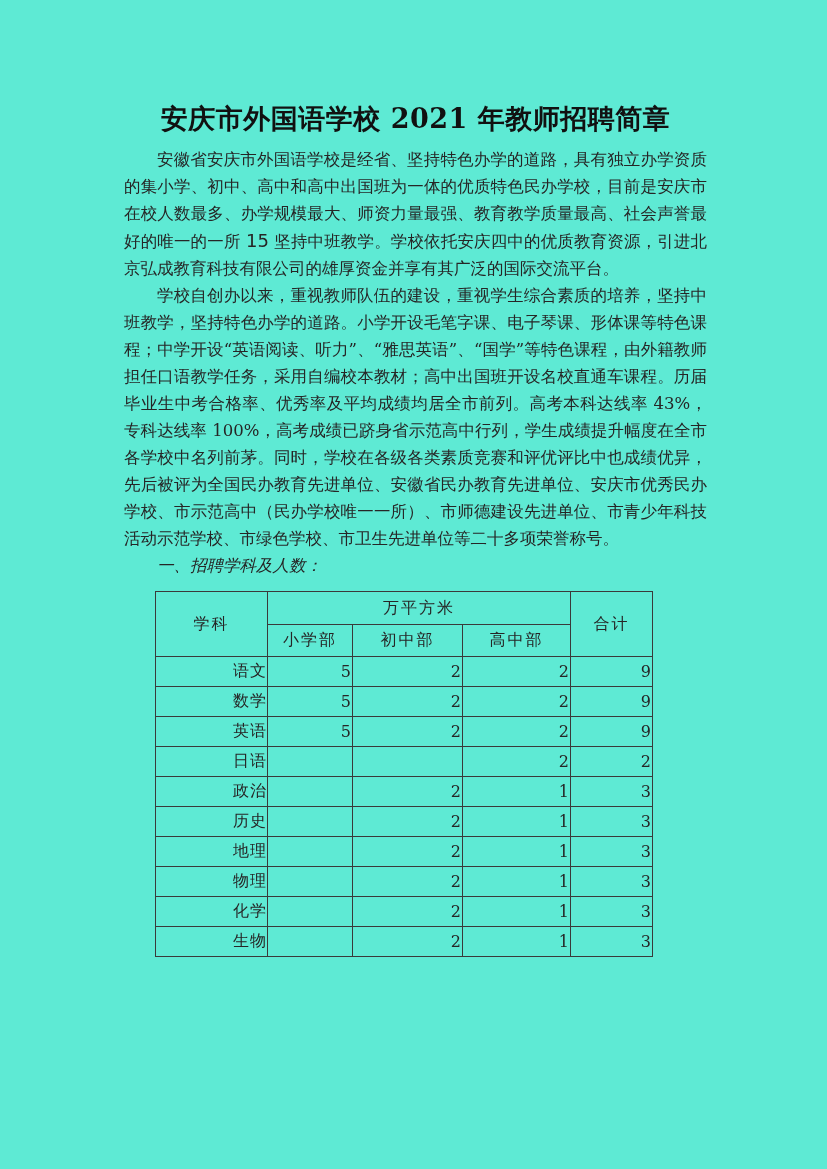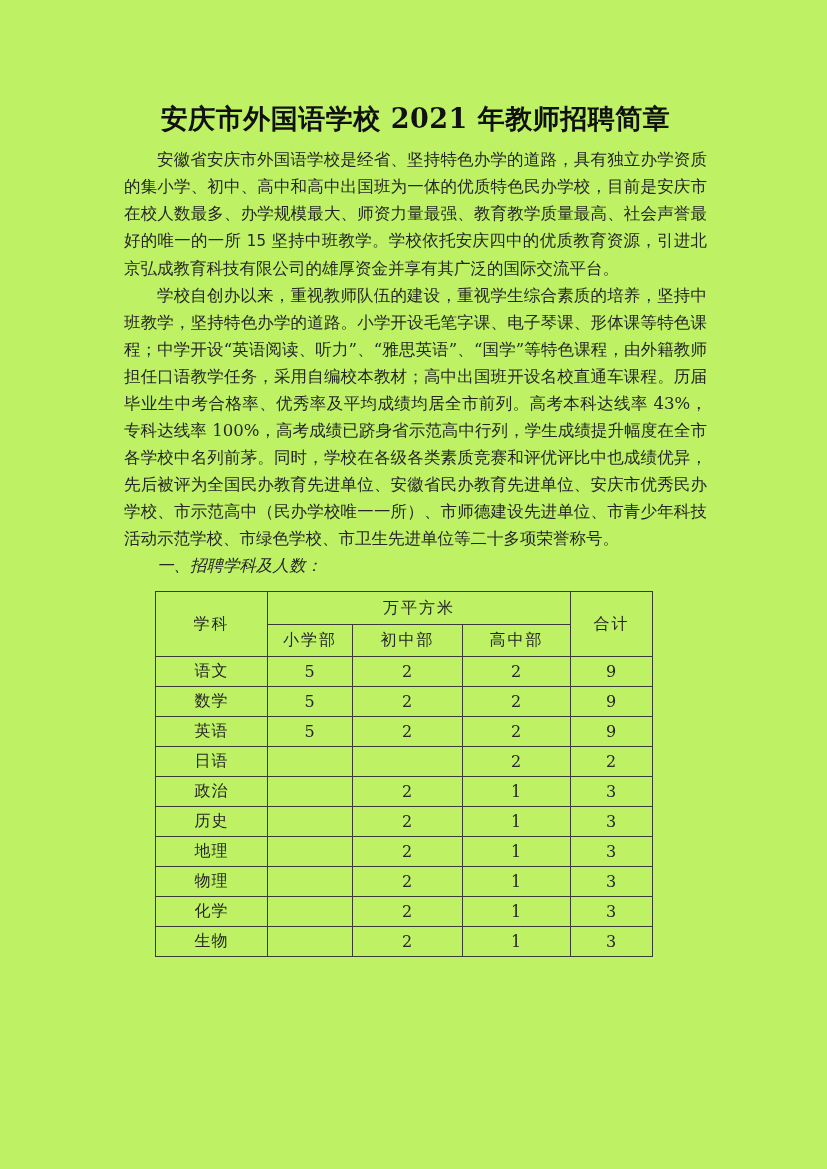--- a/index.html
+++ b/index.html
@@ -4,21 +4,21 @@
 <style>
   html, body {
     margin: 0;
     padding: 0;
     background: #ffffff;
   }
   .page {
     position: relative;
     width: 827px;
     height: 1169px;
-    background: #bef264;
+    background: #5eead4;
     overflow: hidden;
     font-family: "DejaVu Serif", "Liberation Serif", serif;
     color: #222222;
     box-sizing: border-box;
     padding: 100px 120px 0 124px;
   }
   .doc-title {
     margin: 0 0 8px 0;
     text-align: center;
     font-size: 27px;
@@ -30,21 +30,21 @@
   .body-text p {
     margin: 0;
     font-size: 16.5px;
     line-height: 27px;
     text-align: justify;
     text-indent: 2em;
     color: #262626;
   }
   .num-sans {
     font-family: "DejaVu Sans", "Liberation Sans", sans-serif;
-    font-size: 15px;
+    font-size: 18px;
   }
   .section-heading {
     margin: 0;
     font-size: 16.5px;
     line-height: 27px;
     text-indent: 0;
     color: #262626;
     font-style: italic;
   }
   .region-label {
@@ -66,21 +66,21 @@
     font-size: 16px;
     font-weight: normal;
     text-align: center;
     vertical-align: middle;
     padding: 0;
     color: #262626;
     letter-spacing: 2px;
   }
   table.recruit .hrow1 td, table.recruit .hrow1 th { height: 32px; }
   table.recruit .hrow2 td, table.recruit .hrow2 th { height: 31px; }
-  table.recruit .drow td { height: 29px; letter-spacing: 1px; }
+  table.recruit .drow td { height: 29px; letter-spacing: 1px; text-align: right; }
 </style>
 </head>
 <body>
 
 <div class="page">
 
   <h1 class="doc-title">安庆市外国语学校 2021 年教师招聘简章</h1>
 
   <div class="body-text">
     <p><span>安徽省安庆市外国语学校是经省、坚持特色办学的道路，具有独立办学资质的集小学、初中、高中和高中出国班为一体的优质特色民办学校，目前是安庆市在校人数最多、办学规模最大、师资力量最强、教育教学质量最高、社会声誉最好的唯一的一所 </span><span class="num-sans">15</span><span> 坚持中班教学。学校依托安庆四中的优质教育资源，引进北京弘成教育科技有限公司的雄厚资金并享有其广泛的国际交流平台。</span></p>

